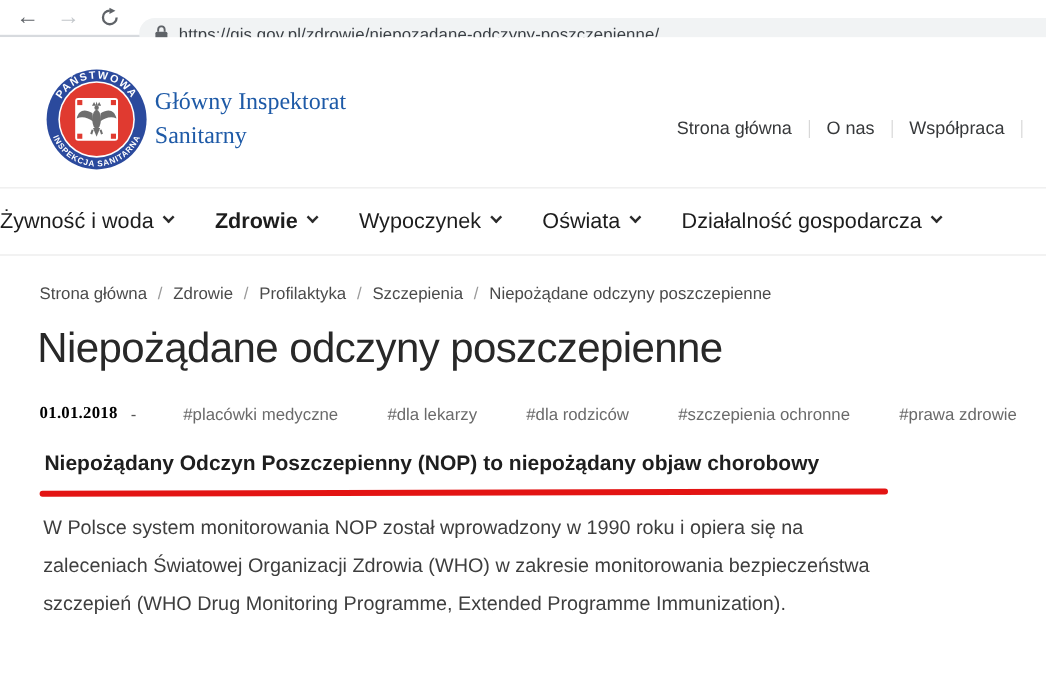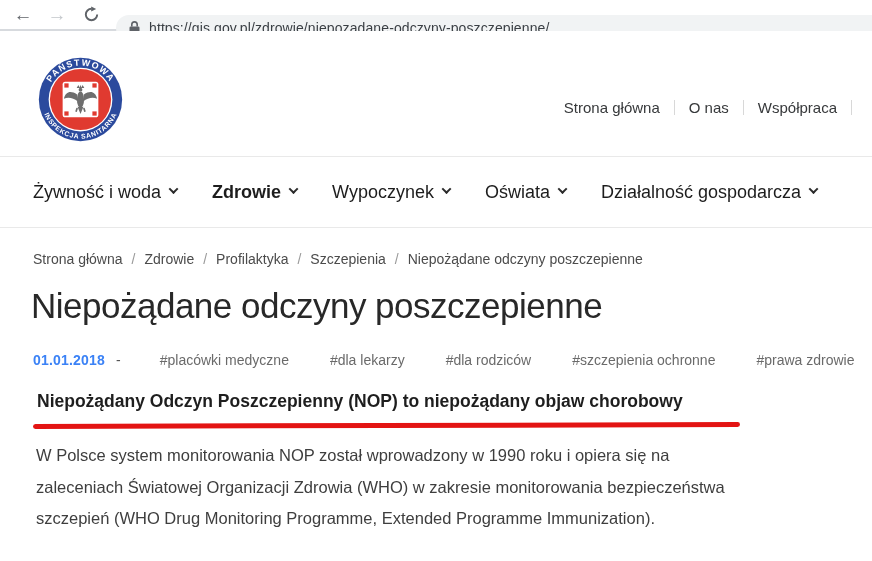--- a/index.html
+++ b/index.html
@@ -22,39 +22,39 @@
   .site-header { position:relative; height:125px; background:#fff; }
   .logo { position:absolute; left:38px; top:26px; width:85px; height:85px; cursor:pointer; }
   .site-title { position:absolute; left:129px; top:40px;
                 font-family:"Liberation Serif", serif; font-size:20px; line-height:28px;
                 color:#1e5aa7; cursor:pointer; }
   .header-links { position:absolute; right:6px; top:68px; display:flex; align-items:center; }
   .header-link { font-size:15px; color:#37393b; cursor:pointer; white-space:nowrap; }
   .hl-sep { width:1px; height:15px; background:#d8d8d8; margin:0 14px; }
 
   
-  .main-nav { height:72px; border-top:1px solid #e9e9e9; border-bottom:1px solid #e9e9e9;
-              display:flex; align-items:center; padding-left:33px; gap:35px; }
+  .main-nav { height:57px; border-top:1px solid #e9e9e9; border-bottom:1px solid #e9e9e9;
+              display:flex; align-items:center; gap:35px; }
   .nav-item { font-size:18px; color:#1d1d1d; display:flex; align-items:center;
               cursor:pointer; white-space:nowrap; }
   .nav-item.active { font-weight:bold; }
   .chev { width:7px; height:7px; border-right:2px solid #2b2b2b; border-bottom:2px solid #2b2b2b;
           transform:rotate(45deg) translate(-1px,-1px); margin-left:9px; margin-top:-4px; }
 
   
   .breadcrumb { margin:23px 0 0 33px; font-size:14px; color:#4b4b4b;
                 display:flex; align-items:center; }
   .bc-item { cursor:pointer; white-space:nowrap; }
   .bc-sep { color:#9a9a9a; margin:0 9px; }
 
   
   .page-title { margin:19px 0 0 31px; font-size:35px; font-weight:400; color:#282828;
                 letter-spacing:-0.5px; white-space:nowrap; }
   .meta { margin:26px 0 0 33px; display:flex; align-items:center; font-size:14px; }
-  .meta-date { font-weight:bold; color:#3b82f6; letter-spacing:0.2px; }
+  .meta-date { font-weight:bold; color:#000000; letter-spacing:0.2px;font-family:Liberation Serif, serif; }
   .meta-dash { color:#555; margin:0 11px; }
   .tag { color:#6a6a6a; margin-right:13px; cursor:pointer; white-space:nowrap;margin-left:28px; }
   .lead { margin:17px 0 0 37px; font-size:17.5px; font-weight:bold; color:#1e1e1e;
           line-height:33px; }
   .lead div { white-space:nowrap; }
   .red-underline { margin:5px 0 0 33px; width:707px; height:5px; background:#e31413;
                    border-radius:3px; transform:rotate(-0.15deg); }
   .body-text { margin:12px 0 0 36px; font-size:16.5px; color:#3e3e3e; line-height:31.5px; }
   .body-text div { white-space:nowrap; }
 </style>
@@ -108,20 +108,24 @@
       <rect x="53.5" y="60" width="2" height="4.5" transform="rotate(-18 54.5 62)"></rect>
     </g>
     <text font-size="10.5" font-weight="bold" fill="#ffffff" letter-spacing="1.6" font-family="Liberation Sans, sans-serif">
       <textPath href="#arcTop" startOffset="50%" text-anchor="middle">PAŃSTWOWA</textPath>
     </text>
     <text font-size="8" font-weight="bold" fill="#ffffff" letter-spacing="0.8" font-family="Liberation Sans, sans-serif">
       <textPath href="#arcBottom" startOffset="50%" text-anchor="middle">INSPEKCJA SANITARNA</textPath>
     </text>
   </svg>
 
+  <div class="site-title">
+    <div>Główny Inspektorat</div>
+    <div>Sanitarny</div>
+  </div>
 
   <div class="header-links">
     <span class="header-link">Strona główna</span>
     <span class="hl-sep"></span>
     <span class="header-link">O nas</span>
     <span class="hl-sep"></span>
     <span class="header-link">Współpraca</span>
     <span class="hl-sep"></span>
   </div>
 </div>

